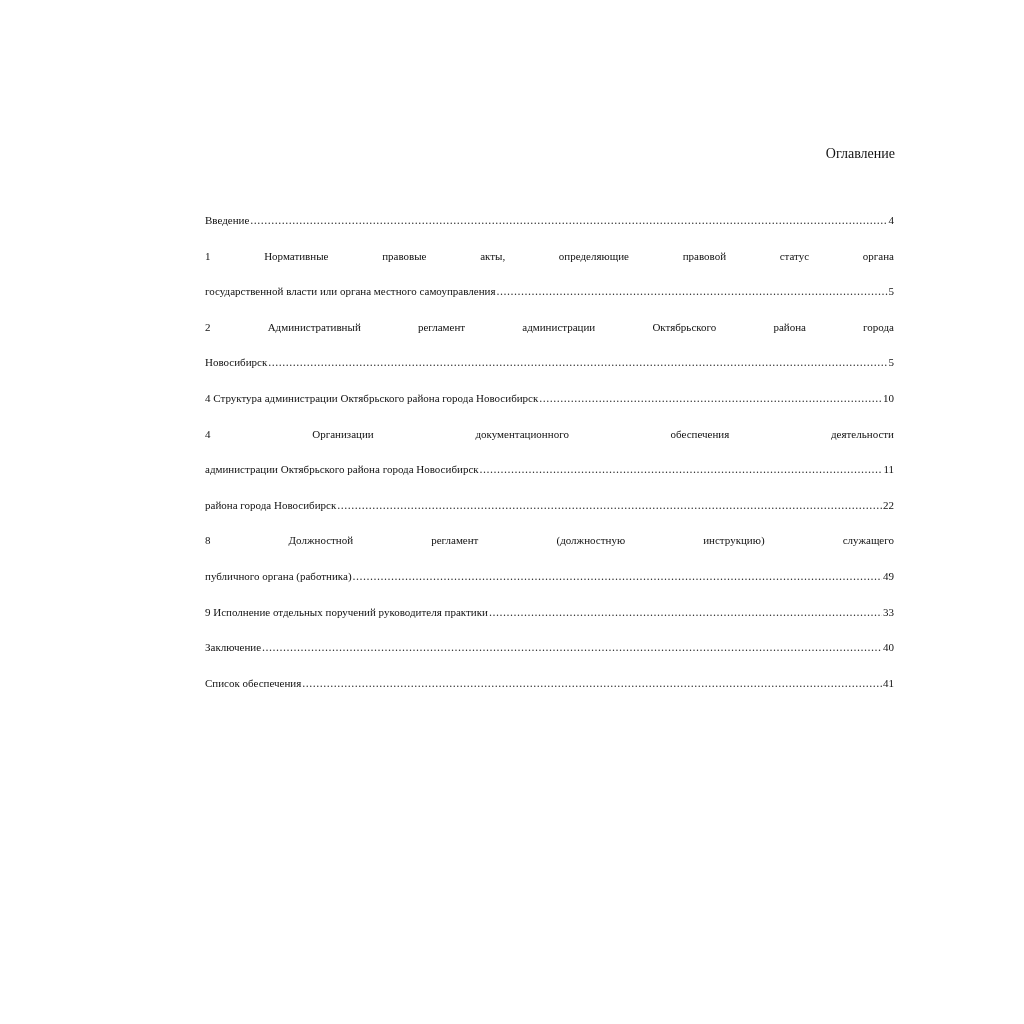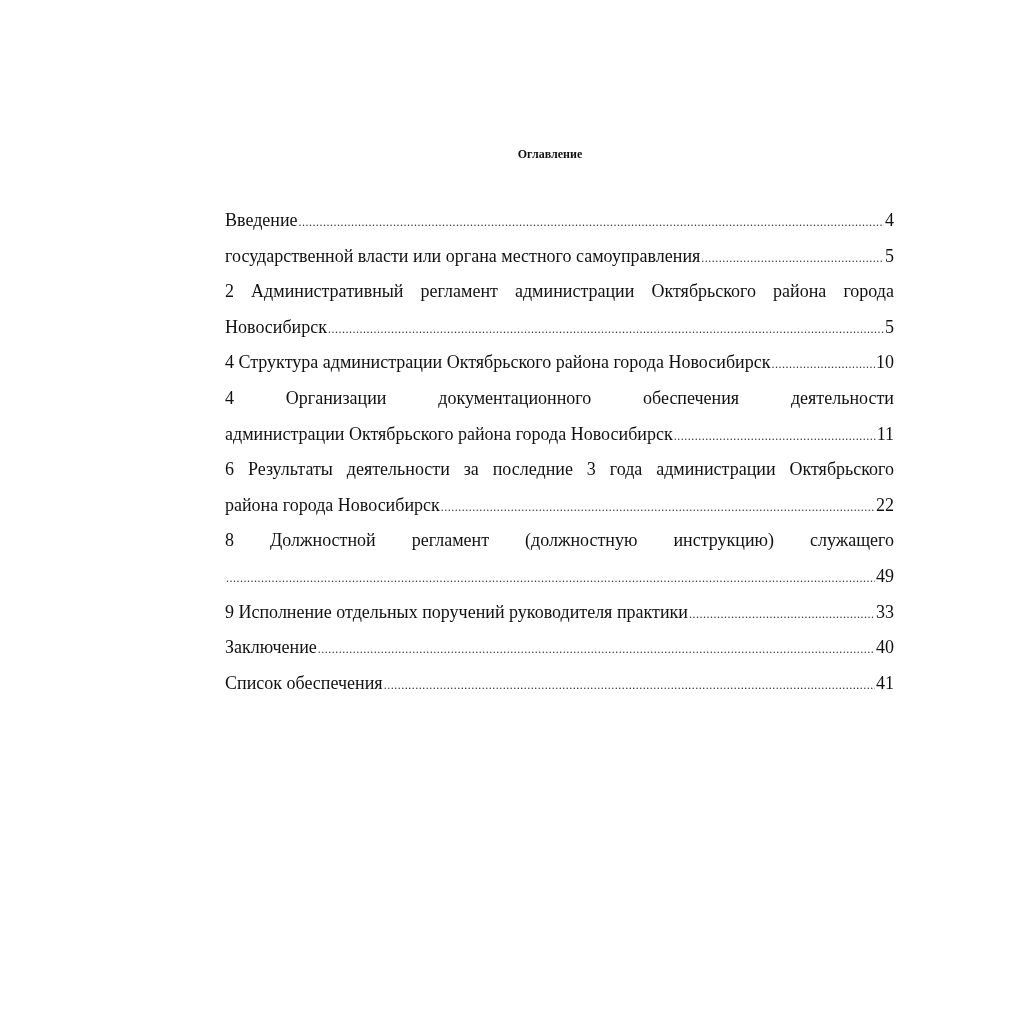--- a/index.html
+++ b/index.html
@@ -4,24 +4,24 @@
 <style>
   html, body { margin: 0; padding: 0; }
   body {
     width: 1024px; height: 1024px; background: #ffffff; overflow: hidden;
     font-family: "Liberation Serif", "DejaVu Serif", serif;
     color: #111111;
   }
   .page { position: relative; width: 1024px; height: 1024px; }
   .title {
     position: absolute; left: 205px; width: 690px; top: 143px;
-    text-align: center; font-weight: bold; font-size: 12px; line-height: 22px;
+    text-align: right; font-weight: normal; font-size: 14px; line-height: 22px;
   }
   .toc { position: absolute; left: 205px; width: 689px; top: 203px; }
-  .entry { font-size: 18px; line-height: 35.6px; margin-left: 20px; }
+  .entry { font-size: 11px; line-height: 35.6px; }
   .line-just {
     text-align: justify; text-align-last: justify; white-space: nowrap; height: 35.6px;
   }
   .line-last { display: flex; align-items: baseline; height: 35.6px; white-space: nowrap; }
   .line-last .txt { flex: 0 0 auto; }
   .line-last .dots {
     flex: 1 1 auto; overflow: hidden; white-space: nowrap; margin: 0 1px;
     letter-spacing: 0.5px; font-size: 12px; color: #333;
   }
   .line-last .dots::before {
@@ -39,20 +39,21 @@
 
     <div class="entry">
       <div class="line-last">
         <span class="txt">Введение</span>
         <span class="dots"></span>
         <span class="pg">4</span>
       </div>
     </div>
 
     <div class="entry">
+      <div class="line-just">1 Нормативные правовые акты, определяющие правовой статус органа</div>
       <div class="line-last">
         <span class="txt">государственной власти или органа местного самоуправления</span>
         <span class="dots"></span>
         <span class="pg">5</span>
       </div>
     </div>
 
     <div class="entry">
       <div class="line-just">2 Административный регламент администрации Октябрьского района города</div>
       <div class="line-last">
@@ -74,31 +75,31 @@
       <div class="line-just">4 Организации документационного обеспечения деятельности</div>
       <div class="line-last">
         <span class="txt">администрации Октябрьского района города Новосибирск</span>
         <span class="dots"></span>
         <span class="pg">11</span>
       </div>
     </div>
 
 
     <div class="entry">
-      <div class="line-just">6 Результаты деятельности за последние 3 года администрации Октябрьского</div>
       <div class="line-last">
         <span class="txt">района города Новосибирск</span>
         <span class="dots"></span>
         <span class="pg">22</span>
       </div>
     </div>
 
     <div class="entry">
       <div class="line-just">8 Должностной регламент (должностную инструкцию) служащего</div>
       <div class="line-last">
+        <span class="txt">публичного органа (работника)</span>
         <span class="dots"></span>
         <span class="pg">49</span>
       </div>
     </div>
 
     <div class="entry">
       <div class="line-last">
         <span class="txt">9 Исполнение отдельных поручений руководителя практики</span>
         <span class="dots"></span>
         <span class="pg">33</span>

